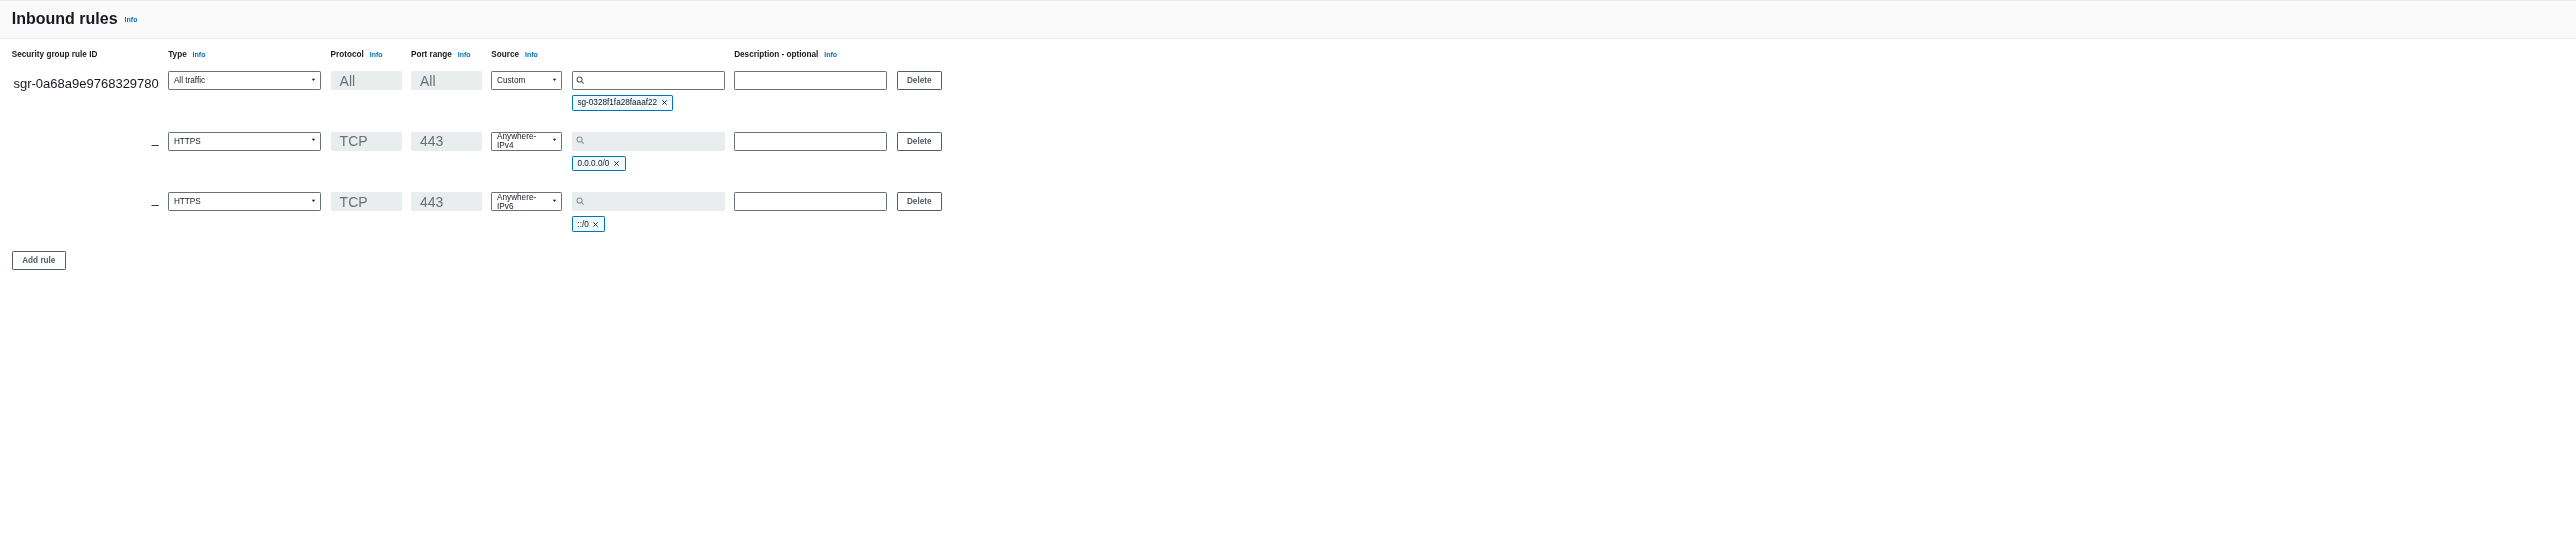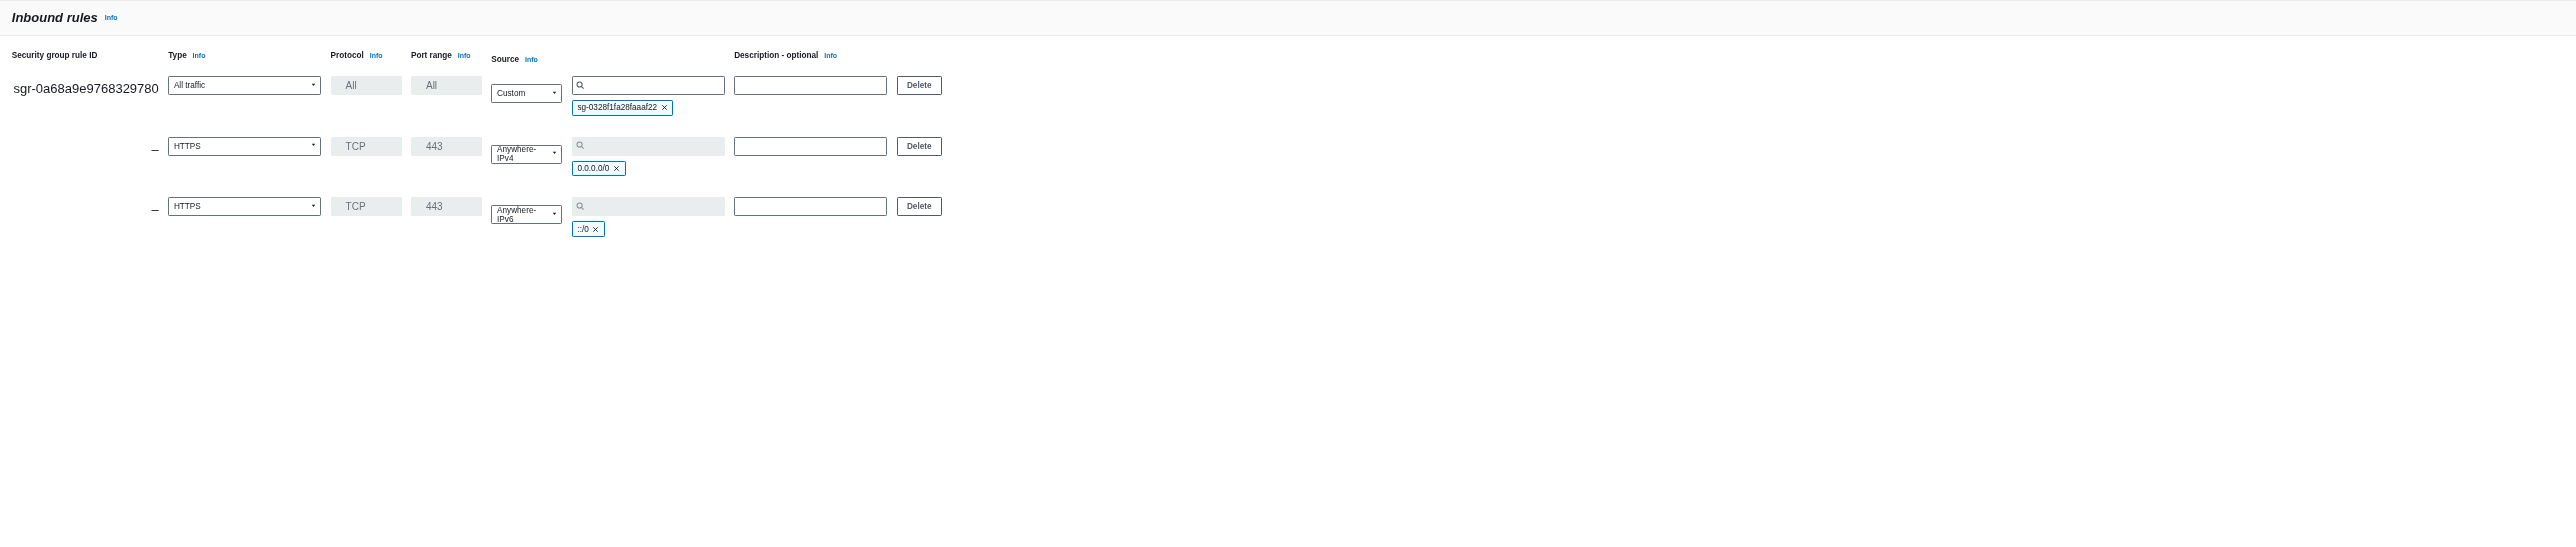--- a/index.html
+++ b/index.html
@@ -16,24 +16,23 @@
     .header-bar {
       background: #fafafa;
       border-top: 0.6px solid #eaeded;
       border-bottom: 0.6px solid #eaeded;
       padding: 9.4px 11.8px;
       display: flex;
       align-items: center;
       gap: 7px;
     }
     .header-title {
-      font-size: 13px;
+      font-size: 16px;
       font-weight: 700;
       color: #16191f;
-      font-style: italic;
     }
     .info-link {
       color: #0073bb;
       font-size: 7px;
       font-weight: 700;
       cursor: pointer;
     }
     .rules-table {
       padding: 7px 11.8px 11.8px 11.8px;
     }
@@ -48,21 +47,21 @@
       font-weight: 700;
       color: #16191f;
       display: flex;
       align-items: center;
       gap: 5.9px;
     }
     .col-rule-id { width: 147px; flex-shrink: 0; text-align: right; }
     .col-type { width: 153px; flex-shrink: 0; }
     .col-protocol { width: 71px; flex-shrink: 0; }
     .col-port-range { width: 71px; flex-shrink: 0; }
-    .col-source { width: 71px; flex-shrink: 0; margin-top: 8px; }
+    .col-source { width: 71px; flex-shrink: 0; }
     .col-source-value { width: 153px; flex-shrink: 0; }
     .col-description { width: 153px; flex-shrink: 0; }
     .col-delete { width: 47px; flex-shrink: 0; }
 
     .rule-row {
       display: flex;
       align-items: flex-start;
       gap: 9.4px;
       padding: 4.7px 0 16.5px 0;
     }
@@ -102,22 +101,22 @@
       border-radius: 1.2px;
       padding: 0 4.7px;
       font-size: 8.2px;
       background: #ffffff;
     }
     .text-input-disabled {
       width: 100%;
       height: 19px;
       border: 0.6px solid #eaeded;
       border-radius: 1.2px;
-      padding: 0 14px;
-      font-size: 10px;
+      padding: 0 8px;
+      font-size: 14px;
       background: #eaeded;
       color: #687078;
       display: flex;
       align-items: center;
     }
     .search-input-wrap {
       position: relative;
       width: 100%;
     }
     .search-input {
@@ -404,15 +403,18 @@
       </div>
     </div>
     <div class="col-description">
       <input class="text-input" type="text" value="" style="">
     </div>
     <div class="col-delete">
       <button class="btn">Delete</button>
     </div>
   </div>
 
+  <div class="add-rule-wrap">
+    <button class="btn">Add rule</button>
+  </div>
 
 </div>
 
 
 </body></html>

